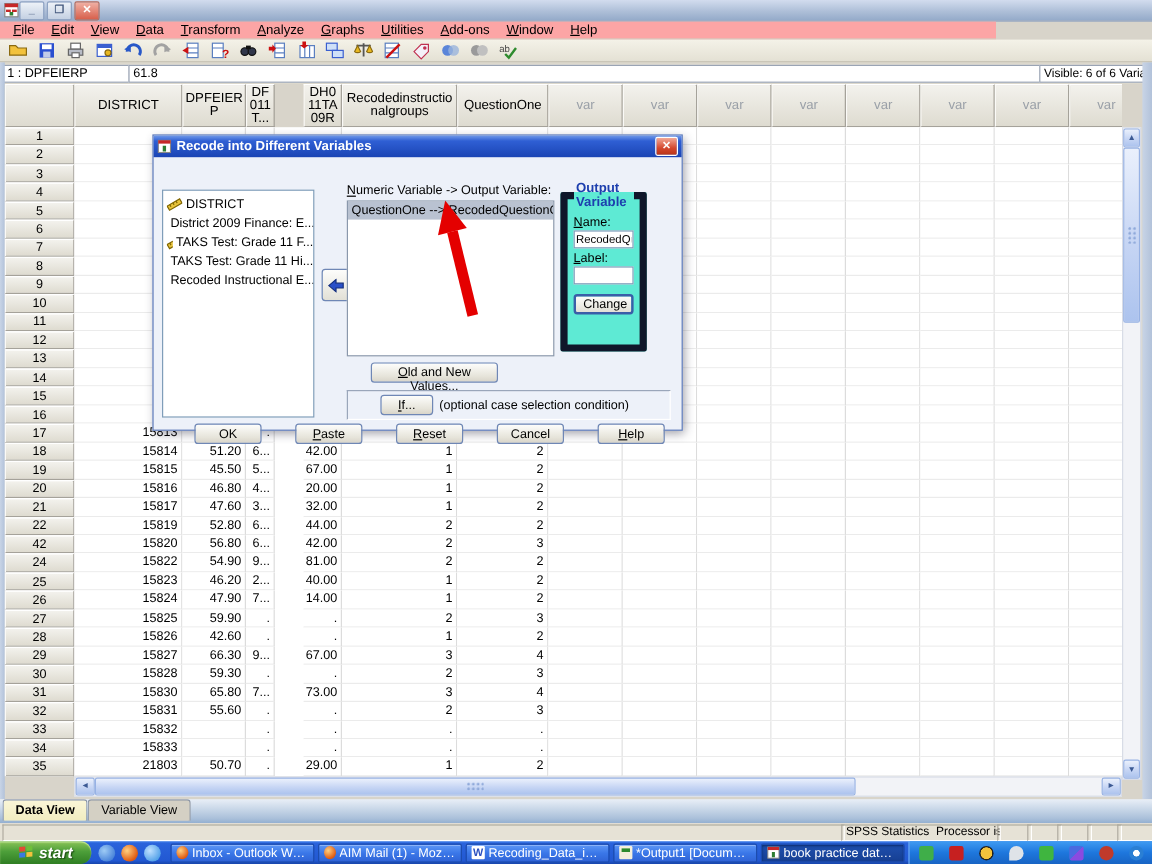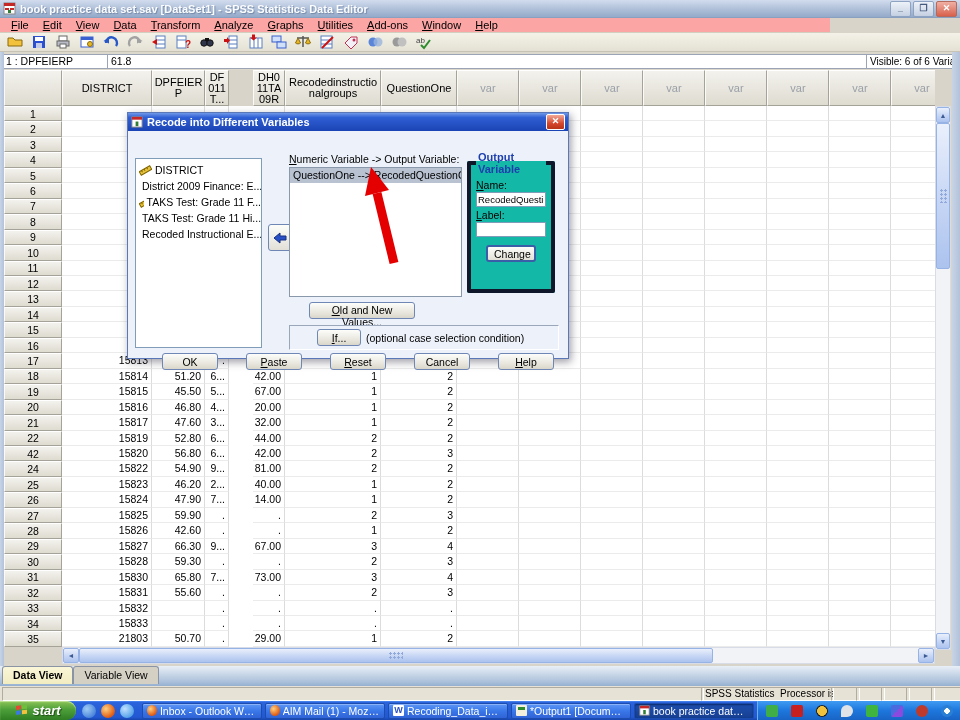--- a/index.html
+++ b/index.html
@@ -120,22 +120,22 @@
   .dbody{position:absolute;left:0;top:18px;right:0;bottom:0;}
   .varlist{position:absolute;left:7px;top:27px;width:127px;height:190px;background:#fff;
     border:1px solid #7f9db9;padding-top:3px;box-sizing:border-box;overflow:hidden;}
   .vitem{display:flex;align-items:center;gap:3px;height:16px;padding-left:3px;white-space:nowrap;overflow:hidden;font-size:10.5px;}
   .movebtn{position:absolute;left:140px;top:93px;width:22px;height:25px;
     background:linear-gradient(180deg,#fdfdfb,#e2e0d6);border:1px solid #6f87b5;border-radius:3px;
     display:flex;align-items:center;justify-content:center;}
   .numlabel{position:absolute;left:161px;top:22px;font-size:10.5px;}
   .numlist{position:absolute;left:161px;top:36px;width:171px;height:128px;background:#fff;border:1px solid #8a98ac;overflow:hidden;}
   .numsel{height:15px;line-height:15px;background:#b9c2d1;font-size:10.5px;padding-left:3px;white-space:nowrap;overflow:hidden;}
-  .outgrp{position:absolute;left:339px;top:20px;width:88px;height:142px;
-    border:4px solid #0f172a;border-radius:2px;margin:0;padding:2px 5px 0 5px;box-sizing:border-box;background:#14b8a6;}
+  .outgrp{position:absolute;left:339px;top:20px;width:72px;height:142px;
+    border:6px solid #0f172a;border-radius:2px;margin:0;padding:2px 5px 0 5px;box-sizing:border-box;background:#5eead4;}
   .outgrp legend{color:#1d3fae;font-weight:bold;font-size:11px;padding:0 2px;}
   .flabel{font-size:10.5px;margin:2px 0 1px 0;}
   .tfield{width:100%;height:15px;border:1px solid #7f9db9;font-family:"Liberation Sans",sans-serif;
     font-size:9.5px;padding:0 1px;box-sizing:border-box;background:#fff;}
   .changebtn{display:block;margin:8px auto 0 auto;width:50px;height:17px;
     background:linear-gradient(180deg,#fdfdfb,#e2e0d6);border:2px solid #3a5ea8;border-radius:3px;
     font-family:"Liberation Sans",sans-serif;font-size:10.5px;line-height:12px;}
   .xpbtn{background:linear-gradient(180deg,#fdfdfb,#e6e4da 70%,#d9d5ca);border:1px solid #6f87b5;
     border-radius:3px;font-family:"Liberation Sans",sans-serif;font-size:10.5px;height:17px;margin-left:20px;}
   .oldnew{position:absolute;left:161px;top:171px;width:106px;}
@@ -153,21 +153,20 @@
 <div class="app">
 
   <div class="titlebar">
     <svg width="13" height="13" viewBox="0 0 13 13">
         <rect x="1" y="1" width="11" height="11" fill="#fff" stroke="#888"></rect>
         <rect x="1" y="1" width="11" height="3" fill="#c62828"></rect>
         <rect x="2" y="6" width="4" height="2" fill="#c62828"></rect>
         <rect x="7" y="6" width="4" height="2" fill="#c62828"></rect>
         <path d="M5 8 h3 v3 h-3 z" fill="#2e7d32"></path>
       </svg>
-    <span class="ttext">book practice data set.sav [DataSet1] - SPSS Statistics Data Editor</span>
     <span class="winbtns">
       <span class="wbtn">_</span>
       <span class="wbtn">❐</span>
       <span class="wbtn close">✕</span>
     </span>
   </div>
 
   <div class="menubar">
 
   <div class="mitem u">File</div>

